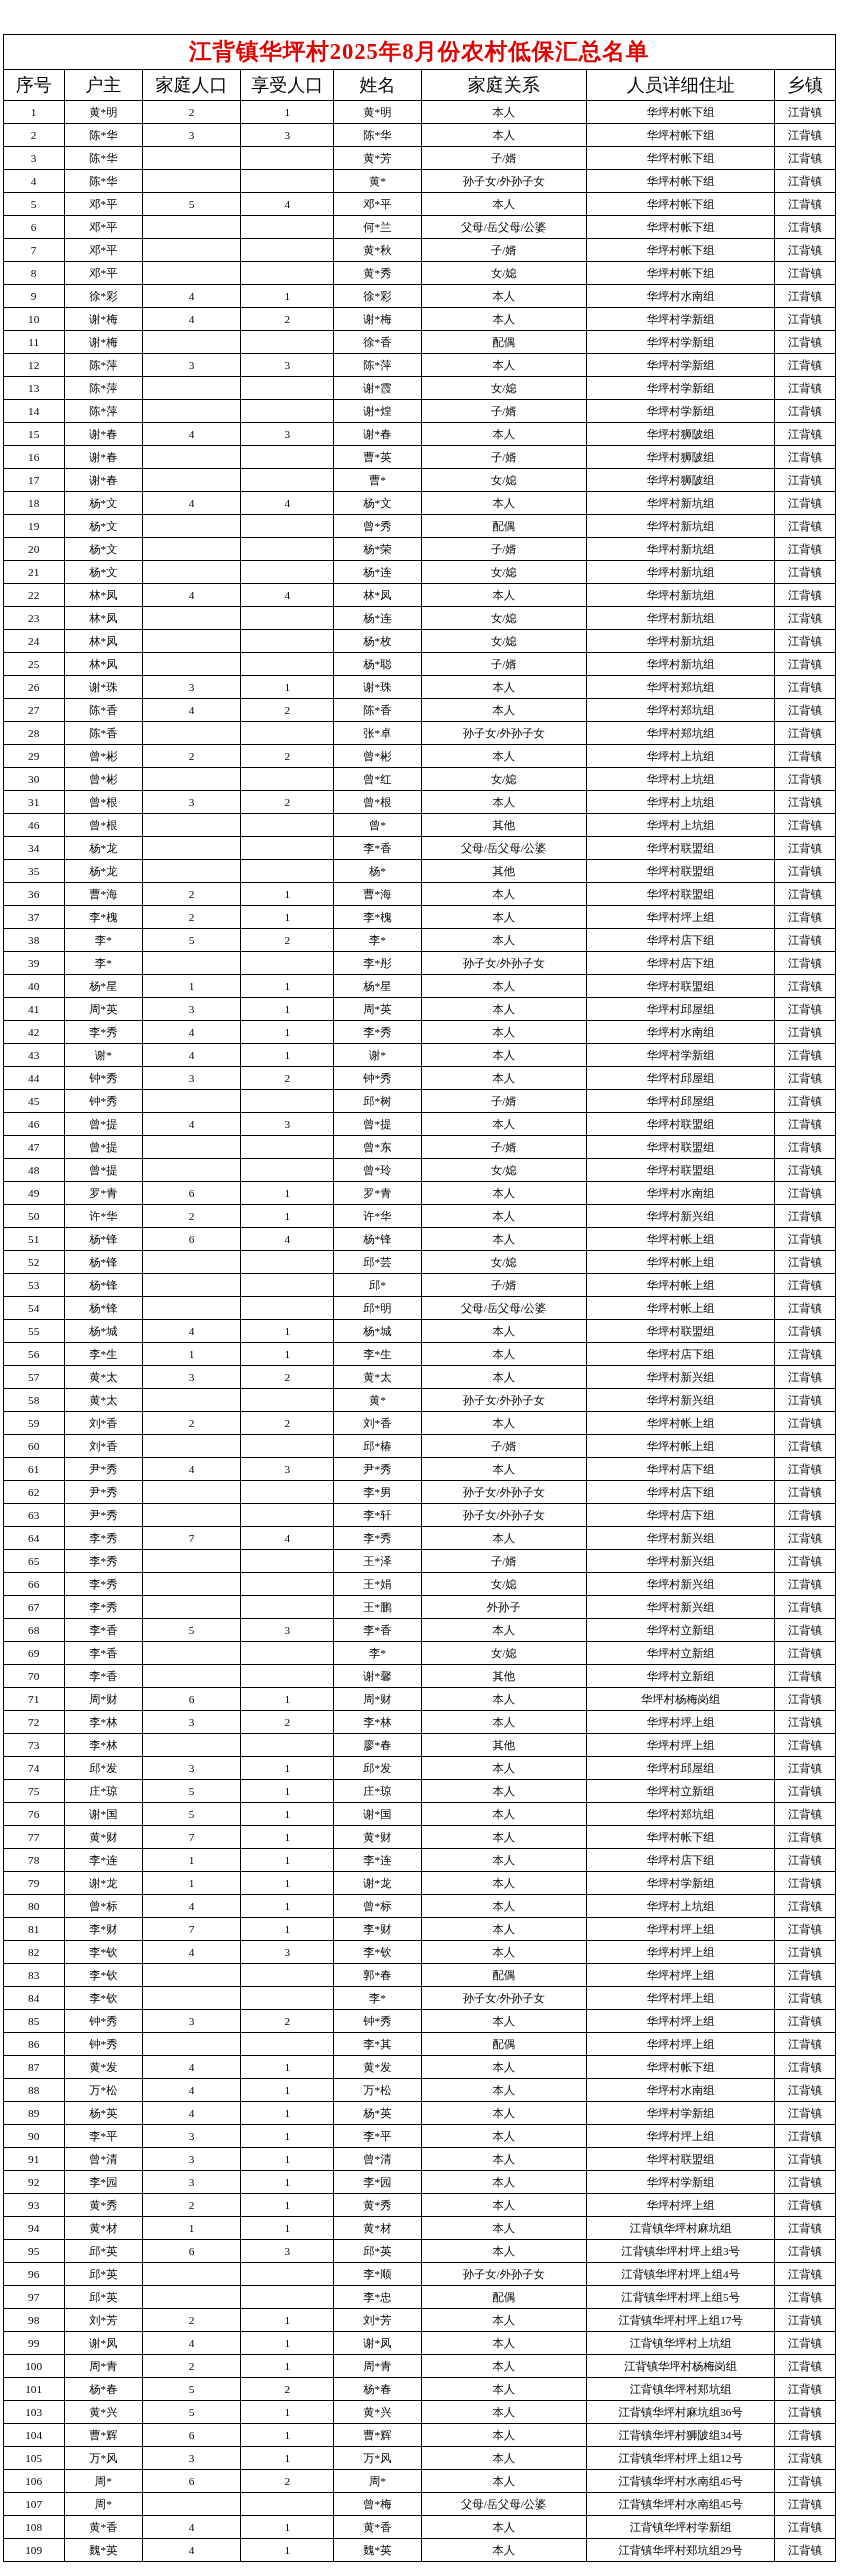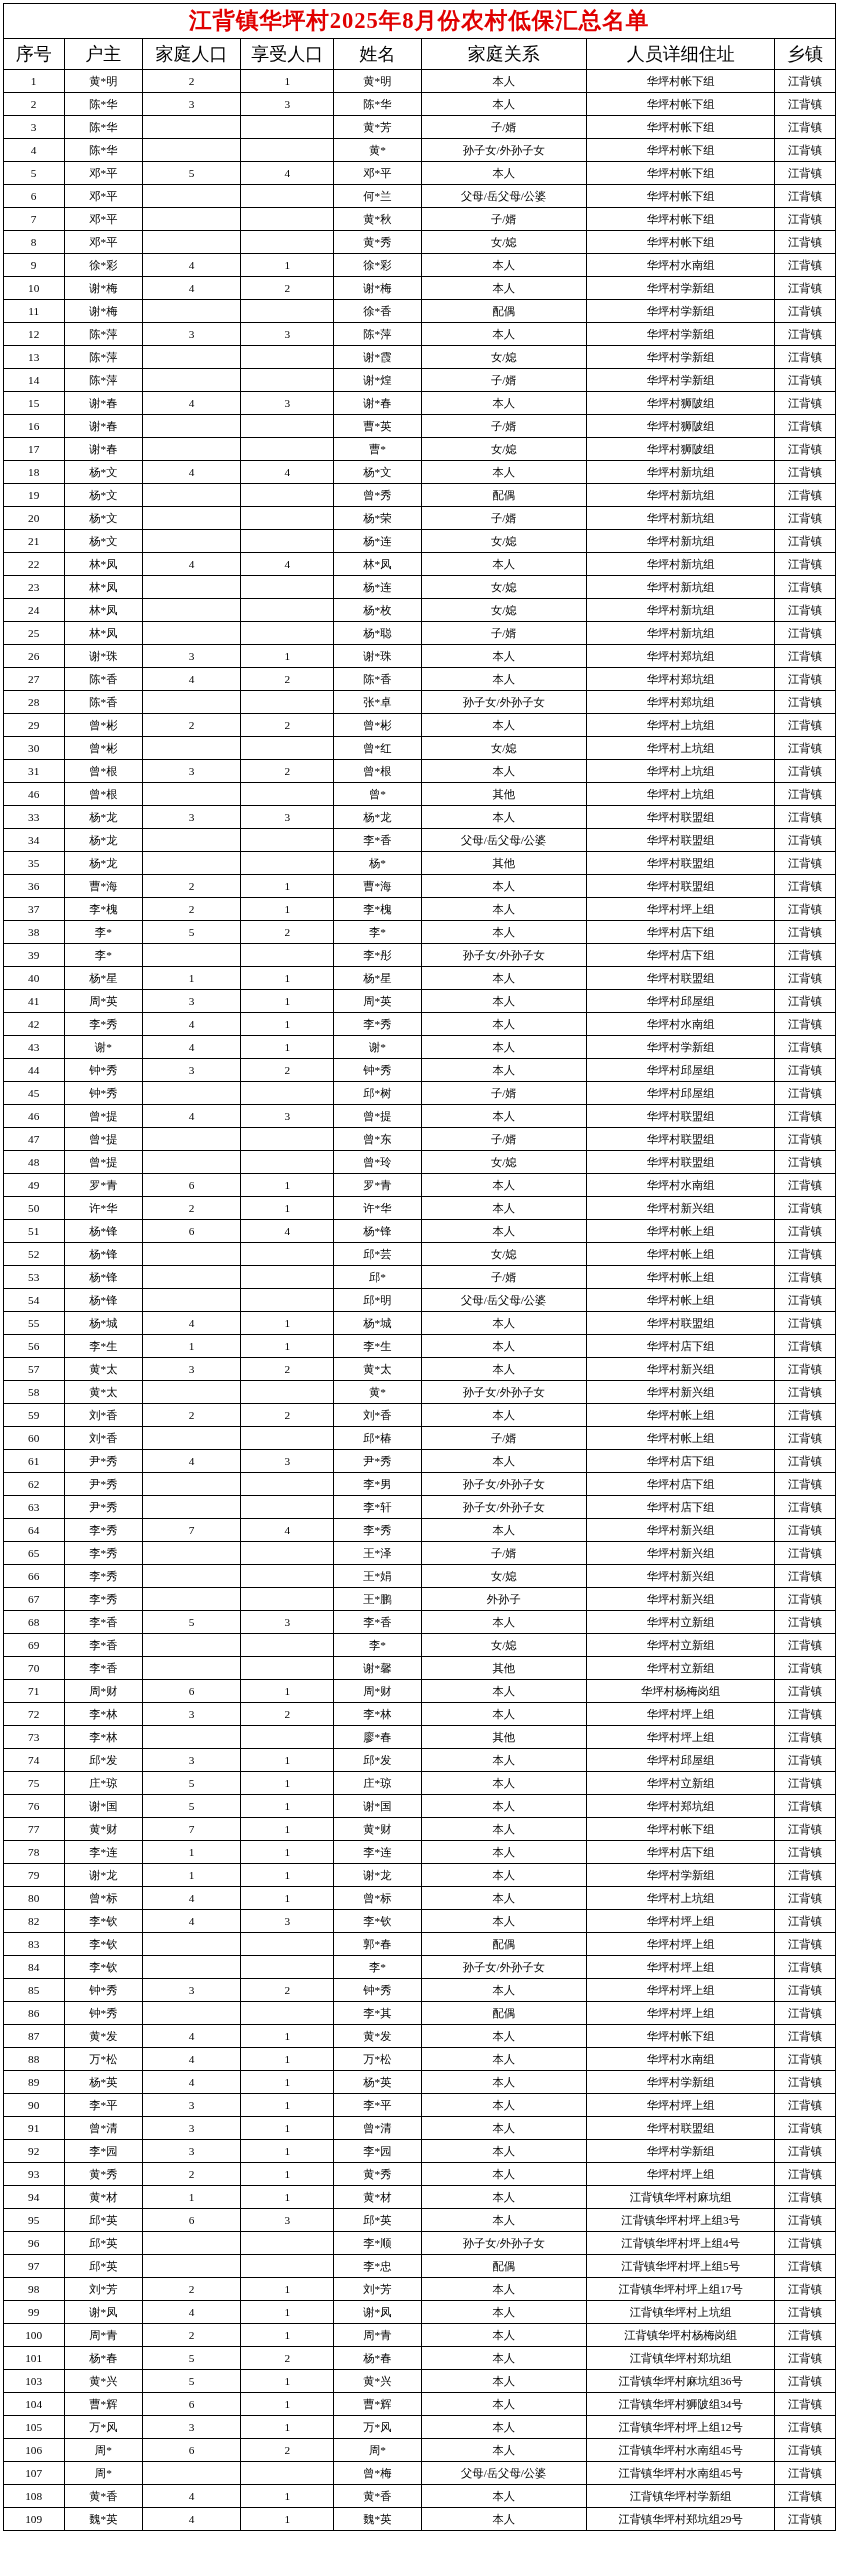--- a/index.html
+++ b/index.html
@@ -12,20 +12,21 @@
   }
   .page {
     box-sizing: border-box;
     width: 848px;
     padding: 2.6px 12px 1.7px 2.6px;
   }
   table.report {
     border-collapse: collapse;
     table-layout: fixed;
     width: 833px;
+    margin-top: 31px;
   }
   col.c1 { width: 61px; }
   col.c2 { width: 78px; }
   col.c3 { width: 98px; }
   col.c4 { width: 93px; }
   col.c5 { width: 87px; }
   col.c6 { width: 165px; }
   col.c7 { width: 188px; }
   col.c8 { width: 60px; }
   th, td {
@@ -405,30 +406,20 @@
         <tr>
           <td>46</td>
           <td>曾*根</td>
           <td></td>
           <td></td>
           <td>曾*</td>
           <td>其他</td>
           <td>华坪村上坑组</td>
           <td>江背镇</td>
         </tr>
-        <tr class="group-start">
-          <td>33</td>
-          <td>杨*龙</td>
-          <td>3</td>
-          <td>3</td>
-          <td>杨*龙</td>
-          <td>本人</td>
-          <td>华坪村联盟组</td>
-          <td>江背镇</td>
-        </tr>
         <tr>
           <td>34</td>
           <td>杨*龙</td>
           <td></td>
           <td></td>
           <td>李*香</td>
           <td>父母/岳父母/公婆</td>
           <td>华坪村联盟组</td>
           <td>江背镇</td>
         </tr>
@@ -883,20 +874,30 @@
           <td>江背镇</td>
         </tr>
         <tr class="group-start">
           <td>80</td>
           <td>曾*标</td>
           <td>4</td>
           <td>1</td>
           <td>曾*标</td>
           <td>本人</td>
           <td>华坪村上坑组</td>
+          <td>江背镇</td>
+        </tr>
+        <tr class="group-start">
+          <td>81</td>
+          <td>李*财</td>
+          <td>7</td>
+          <td>1</td>
+          <td>李*财</td>
+          <td>本人</td>
+          <td>华坪村坪上组</td>
           <td>江背镇</td>
         </tr>
         <tr class="group-start">
           <td>82</td>
           <td>李*钦</td>
           <td>4</td>
           <td>3</td>
           <td>李*钦</td>
           <td>本人</td>
           <td>华坪村坪上组</td>

